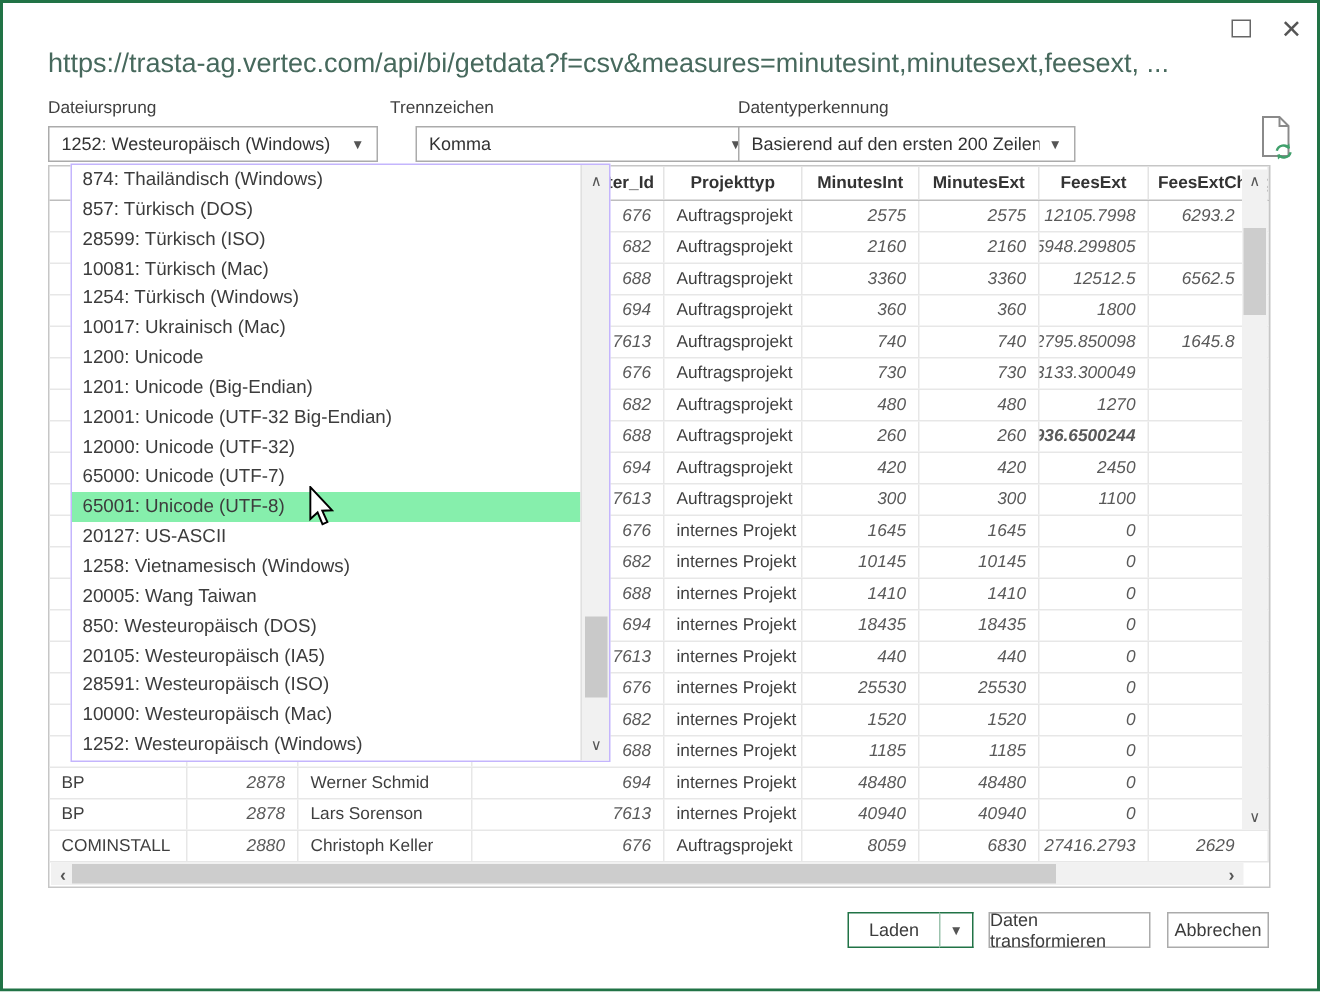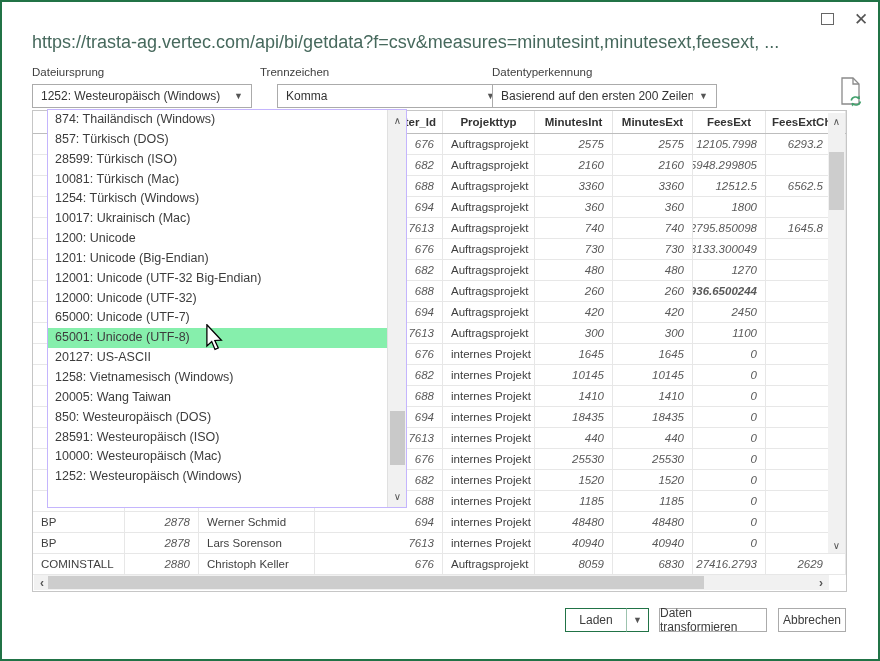--- a/index.html
+++ b/index.html
@@ -380,20 +380,21 @@
         <div class="ddl-item">1200: Unicode</div>
         <div class="ddl-item">1201: Unicode (Big-Endian)</div>
         <div class="ddl-item">12001: Unicode (UTF-32 Big-Endian)</div>
         <div class="ddl-item">12000: Unicode (UTF-32)</div>
         <div class="ddl-item">65000: Unicode (UTF-7)</div>
         <div class="ddl-item selected">65001: Unicode (UTF-8)</div>
         <div class="ddl-item">20127: US-ASCII</div>
         <div class="ddl-item">1258: Vietnamesisch (Windows)</div>
         <div class="ddl-item">20005: Wang Taiwan</div>
         <div class="ddl-item">850: Westeuropäisch (DOS)</div>
+        <div class="ddl-item">20105: Westeuropäisch (IA5)</div>
         <div class="ddl-item">28591: Westeuropäisch (ISO)</div>
         <div class="ddl-item">10000: Westeuropäisch (Mac)</div>
         <div class="ddl-item">1252: Westeuropäisch (Windows)</div>
       </div>
     <div class="ddscroll">
       <div class="sb-btn up">∧</div>
       <div class="thumb"></div>
       <div class="sb-btn down">∨</div>
     </div>
   </div>

